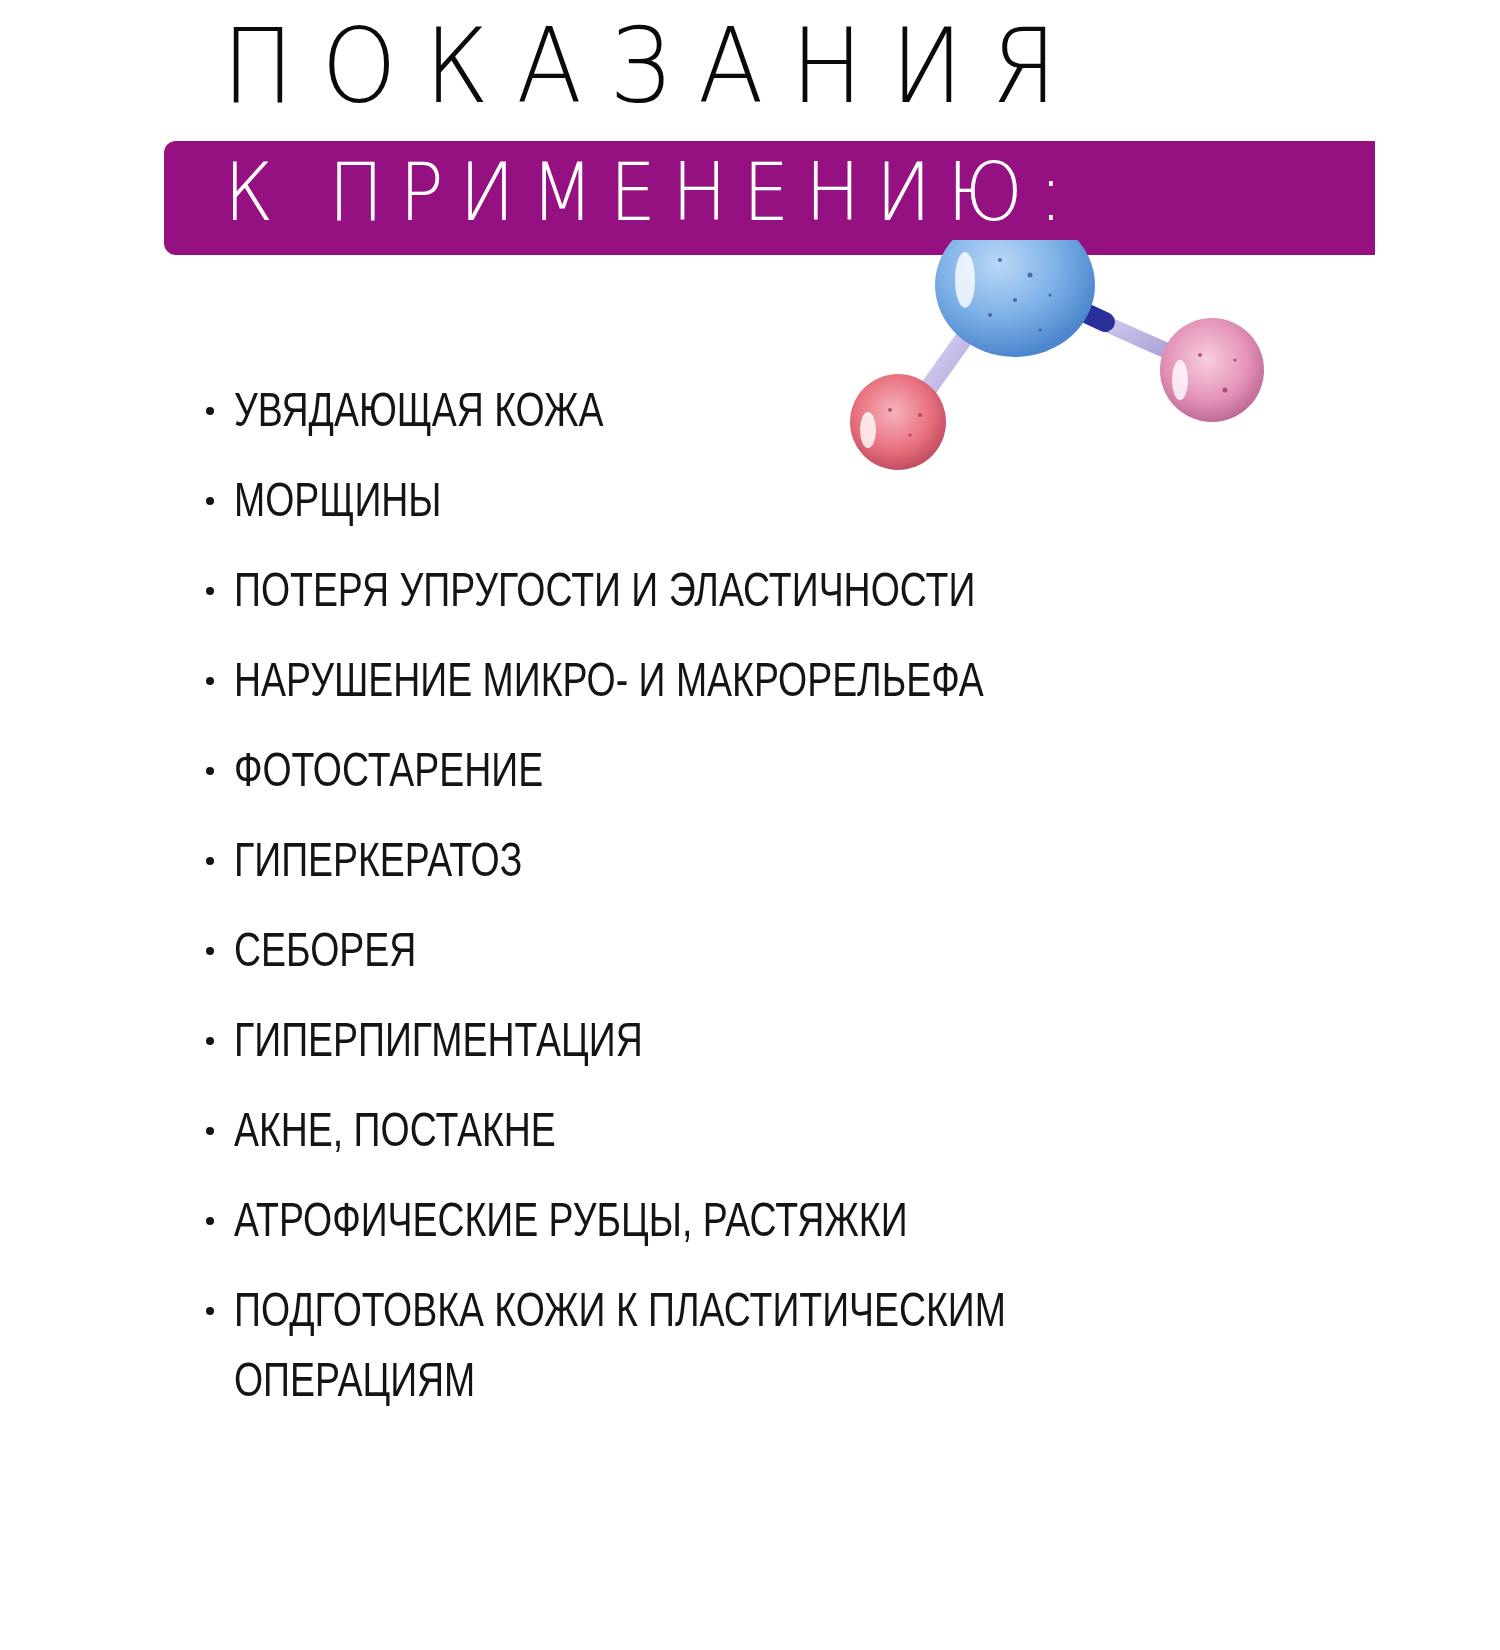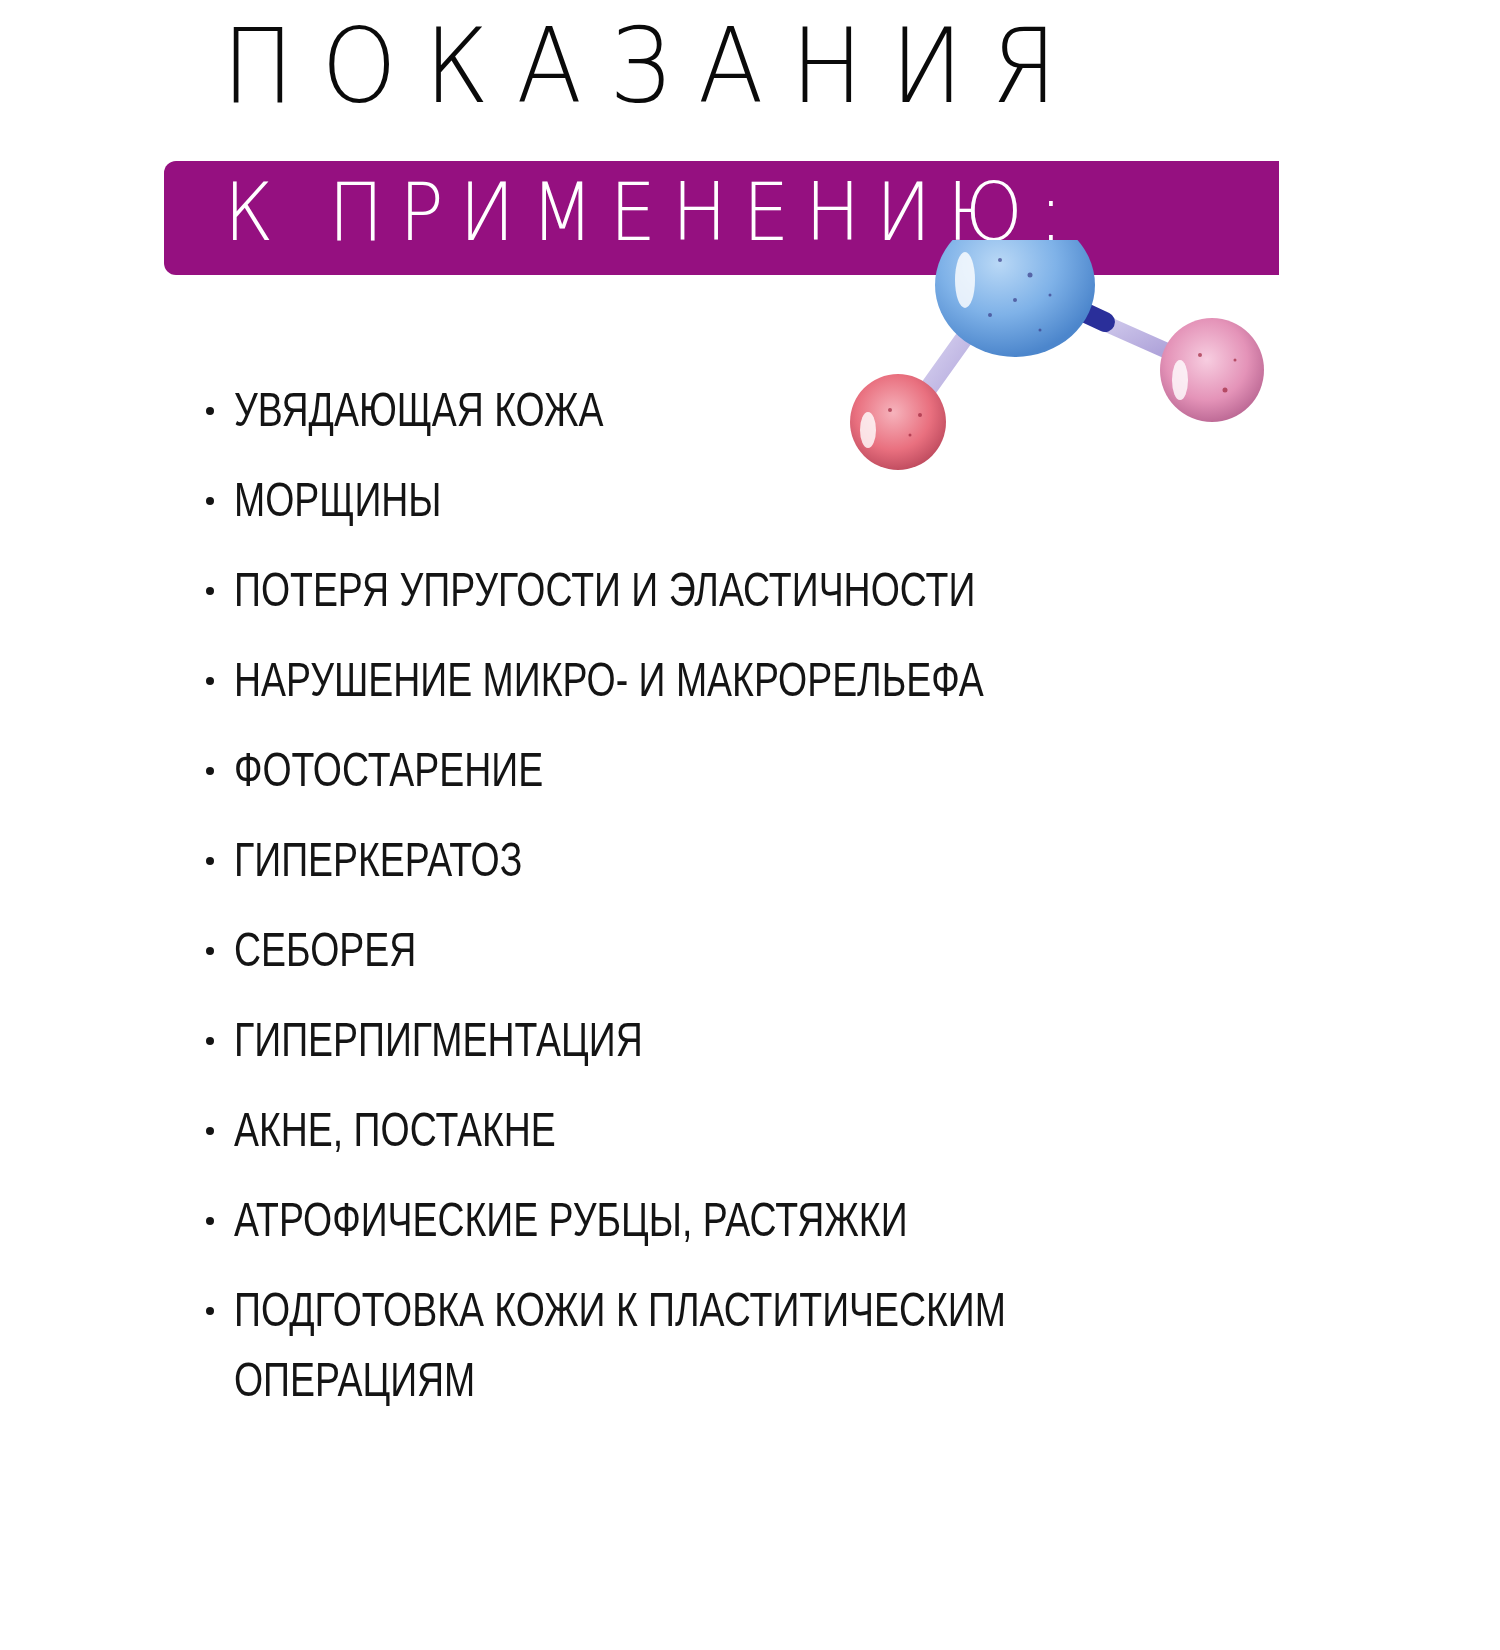--- a/index.html
+++ b/index.html
@@ -8,24 +8,23 @@
 
   .title {
     position: absolute; left: 222px; top: 14px;
     font-family: "DejaVu Sans", sans-serif;
     font-size: 104px; font-weight: 300; letter-spacing: 30px;
     line-height: 1; color: #0a0a0a;
     transform: scaleX(0.92); transform-origin: left top;
   }
   .banner {
     position: absolute; left: 164px; top: 141px;
-    width: 1115px; height: 114px;
+    width: 1211px; height: 114px;
     background: #951080;
     border-radius: 12px 0 0 12px;
-    margin-top: 20px;
   }
   .banner-text {
     position: absolute; left: 60px; top: 12px;
     font-family: "DejaVu Sans", sans-serif;
     font-size: 80px; font-weight: 300; letter-spacing: 17px;
     color: #ffffff; line-height: 1;
     transform: scaleX(0.92); transform-origin: left top;
   }
 
   .molecule { position: absolute; left: 820px; top: 240px; width: 490px; height: 250px; }

